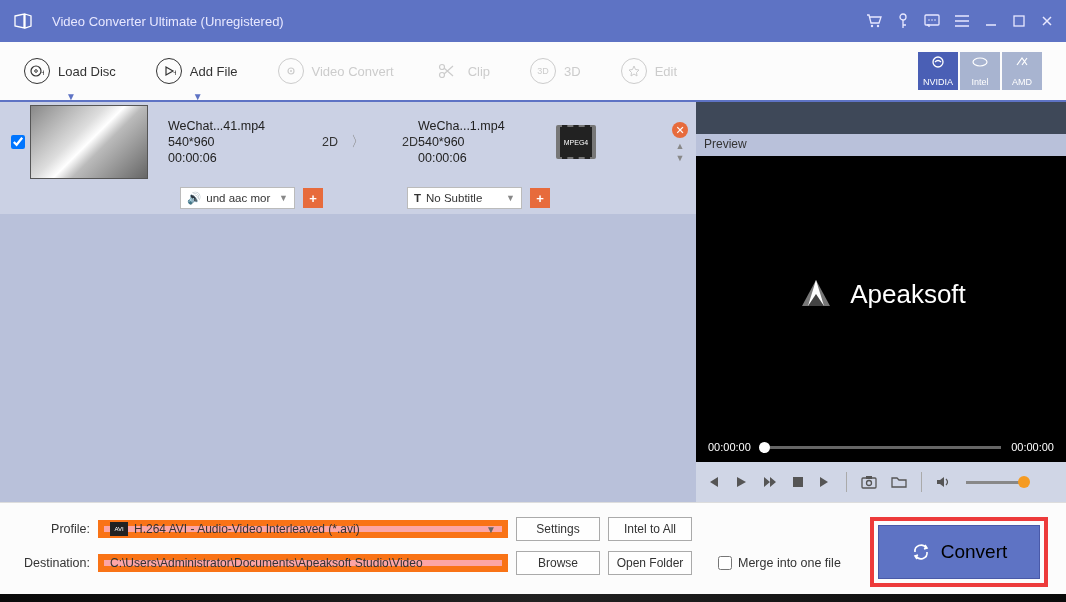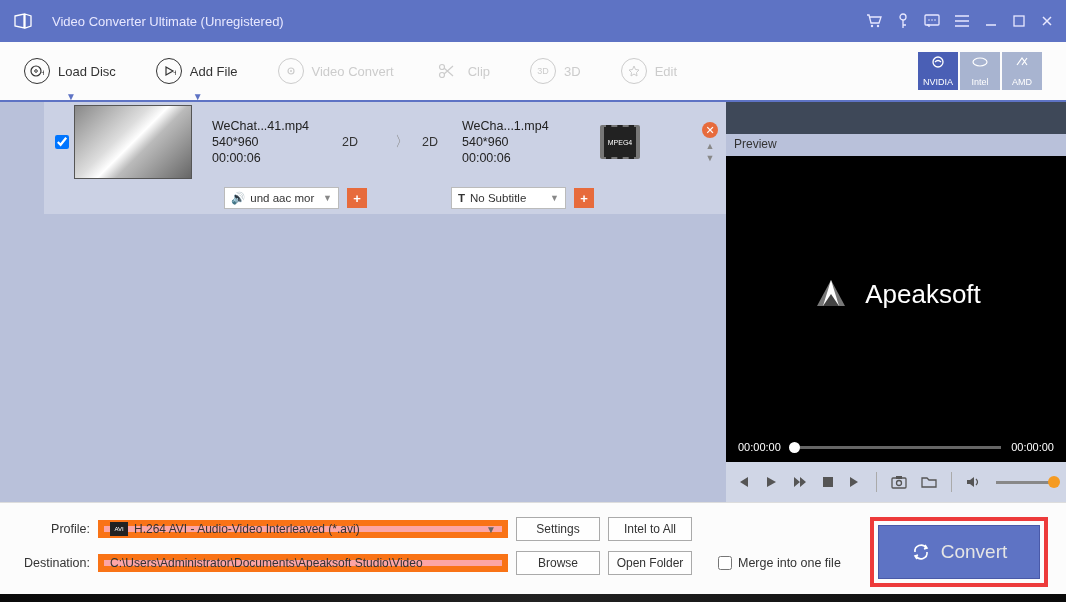--- a/index.html
+++ b/index.html
@@ -16,28 +16,28 @@
 .toolbar .tool.disabled { color: #ccc; }
 .toolbar .tool .ticon { width: 26px; height: 26px; border: 1.5px solid #333; border-radius: 50%; display: flex; align-items: center; justify-content: center; font-size: 12px; position: relative; }
 .toolbar .tool.disabled .ticon { border-color: #ccc; }
 .toolbar .tool .caret { position: absolute; bottom: -18px; left: 50%; margin-left: -4px; font-size: 10px; color: #5e73c4; }
 .toolbar .gpu-badges { margin-left: auto; display: flex; gap: 2px; }
 .toolbar .gpu-badges .badge { width: 40px; height: 38px; display: flex; flex-direction: column; align-items: center; justify-content: center; font-size: 9px; color: #fff; gap: 8px; }
 .toolbar .gpu-badges .badge.nvidia { background: #4a5fb5; }
 .toolbar .gpu-badges .badge.gray { background: #a8b4d0; }
 
 .content { flex: 1; display: flex; background: #b9c1da; }
-.left-pane { width: 696px; display: flex; flex-direction: column; margin-left: 44px; }
+.left-pane { width: 696px; display: flex; flex-direction: column; }
 .file-row-wrap { background: #cbd1e4; }
 .file-row { height: 80px; display: flex; align-items: center; padding: 2px 8px 2px 6px; gap: 0; }
 .file-row .check { width: 24px; display: flex; align-items: center; justify-content: center; }
 .file-row .check input { width: 14px; height: 14px; }
 .file-row .thumb { width: 118px; height: 74px; background: linear-gradient(135deg,#888 0%,#ddd 40%,#fff 50%,#bbb 60%,#666 100%); border: 1px solid #555; margin-right: 20px; }
 .file-row .fileinfo { display: flex; flex-direction: column; gap: 2px; font-size: 12.5px; color: #222; width: 130px; }
-.file-row .mode { font-size: 12.5px; color: #333; width: 40px; text-align: left; }
+.file-row .mode { font-size: 12.5px; color: #333; width: 40px; text-align: right; }
 .file-row .arrow { width: 40px; text-align: center; font-size: 14px; color: #888; }
 .file-row .codec-icon { width: 40px; height: 34px; background: #222; border-radius: 2px; display: flex; align-items: center; justify-content: center; font-size: 7px; color: #fff; margin-left: 8px; border: 2px dashed #777; border-left: 4px solid #777; border-right: 4px solid #777; }
 .file-row .row-controls { margin-left: auto; display: flex; flex-direction: column; gap: 4px; align-items: center; }
 .file-row .row-controls .x { width: 16px; height: 16px; background: #e76b3c; border-radius: 50%; color: #fff; font-size: 11px; display: flex; align-items: center; justify-content: center; }
 .file-row .row-controls .ud { font-size: 9px; color: #888; line-height: 8px; }
 
 .sub-row { height: 32px; display: flex; align-items: center; padding-left: 180px; gap: 8px; font-size: 12px; }
 .sub-row .dd { width: 115px; height: 22px; background: #fff; border: 1px solid #bbb; display: flex; align-items: center; padding: 0 6px; font-size: 11.5px; color: #333; gap: 5px; justify-content: space-between; }
 .sub-row .add-btn { width: 20px; height: 20px; background: #e76b3c; color: #fff; display: flex; align-items: center; justify-content: center; font-size: 13px; font-weight: bold; }
 .sub-row .spacer { width: 68px; }
@@ -63,21 +63,21 @@
 .form-row { display: flex; align-items: center; gap: 8px; font-size: 12.5px; color: #333; }
 .form-row .label { width: 72px; text-align: right; }
 .form-row .field { height: 18px; border: 6px solid #f97316; background: #fca5a5; padding: 0 6px; font-size: 12px; display: flex; align-items: center; }
 .form-row .profile-field { width: 410px; justify-content: space-between; }
 .form-row .dest-field { width: 410px; }
 .form-row .btn { width: 84px; height: 24px; border: 1px solid #aaa; background: #fefefe; font-size: 12px; display: flex; align-items: center; justify-content: center; cursor: pointer; }
 .form-row .cb-label { display: flex; align-items: center; gap: 6px; margin-left: 18px; }
 .form-row .cb-label input { width: 14px; height: 14px; }
 
 .convert-wrap { width: 178px; height: 70px; border: 4px solid #ed3b3b; display: flex; align-items: center; justify-content: center; padding: 4px; }
-.convert-btn { width: 100%; height: 100%; background: #5e73c4; color: #e5e5e5; font-size: 19px; display: flex; align-items: center; justify-content: center; gap: 10px; border: 1px solid #4959a8; cursor: pointer; }
+.convert-btn { width: 100%; height: 100%; background: #5e73c4; color: #000000; font-size: 19px; display: flex; align-items: center; justify-content: center; gap: 10px; border: 1px solid #4959a8; cursor: pointer; }
 
 svg { display: block; }
 </style>
 </head>
 <body>
 
 <div class="window">
 
   <div class="titlebar">
     <div class="logo">

